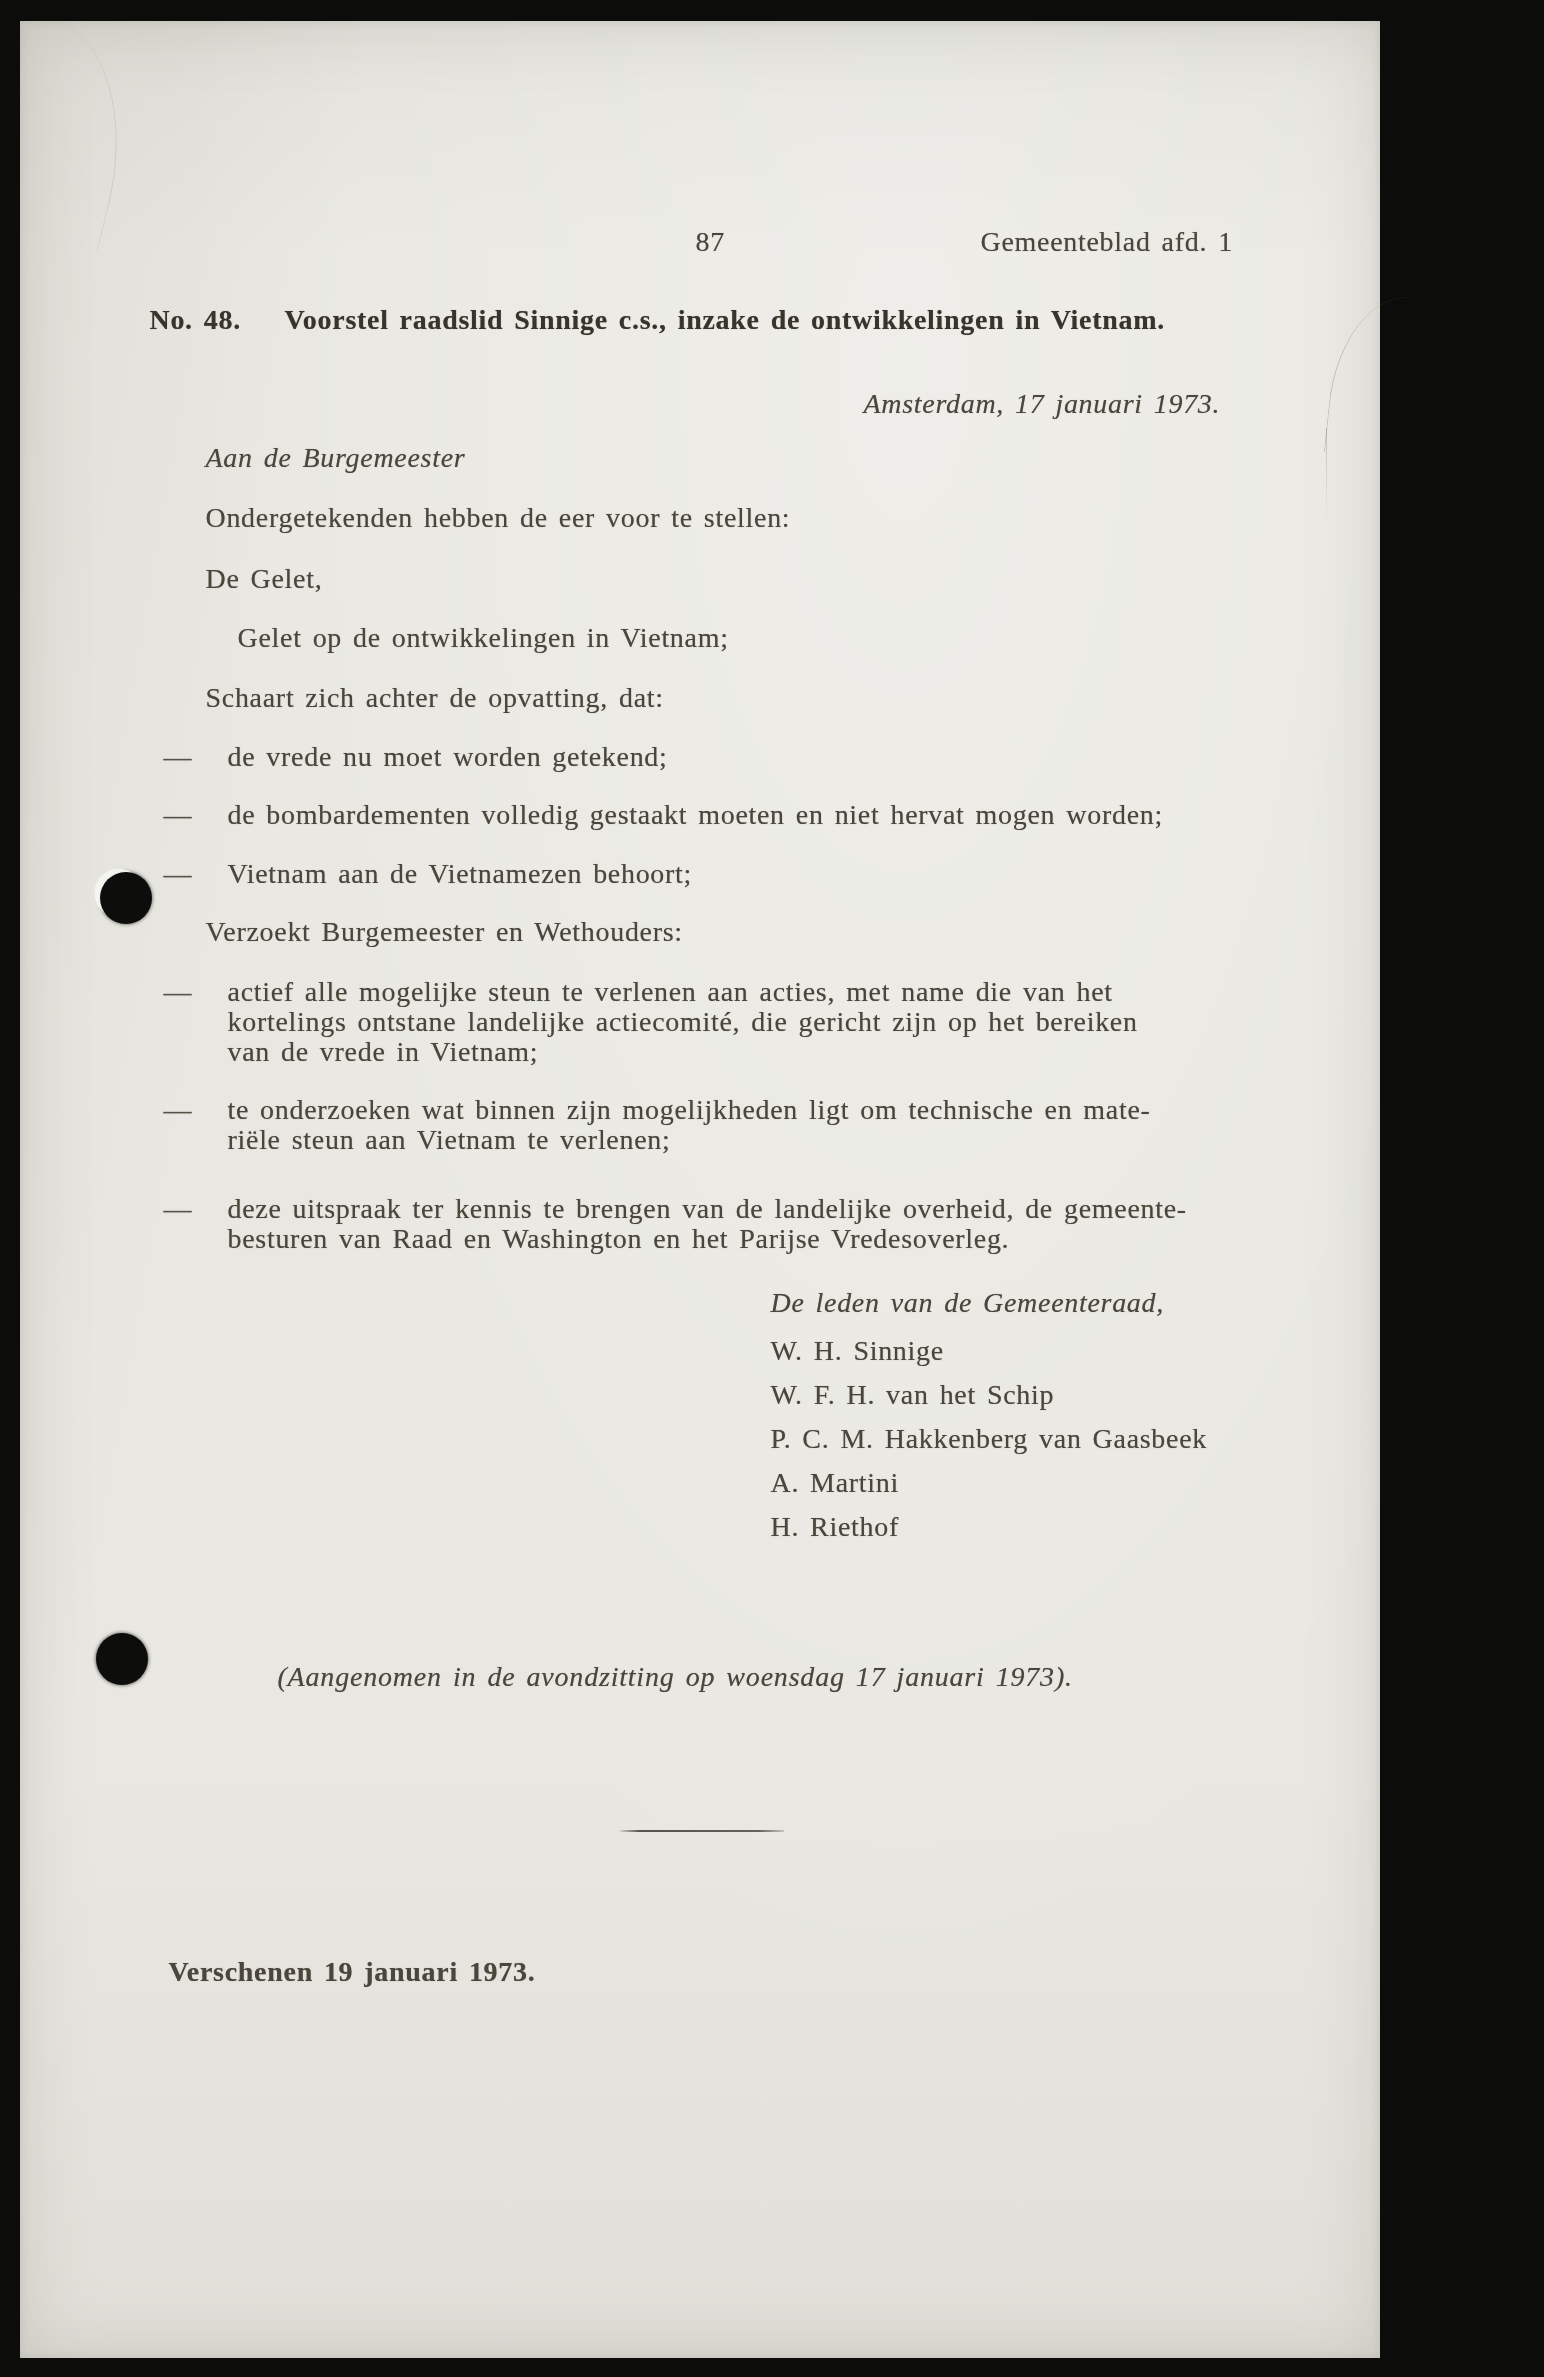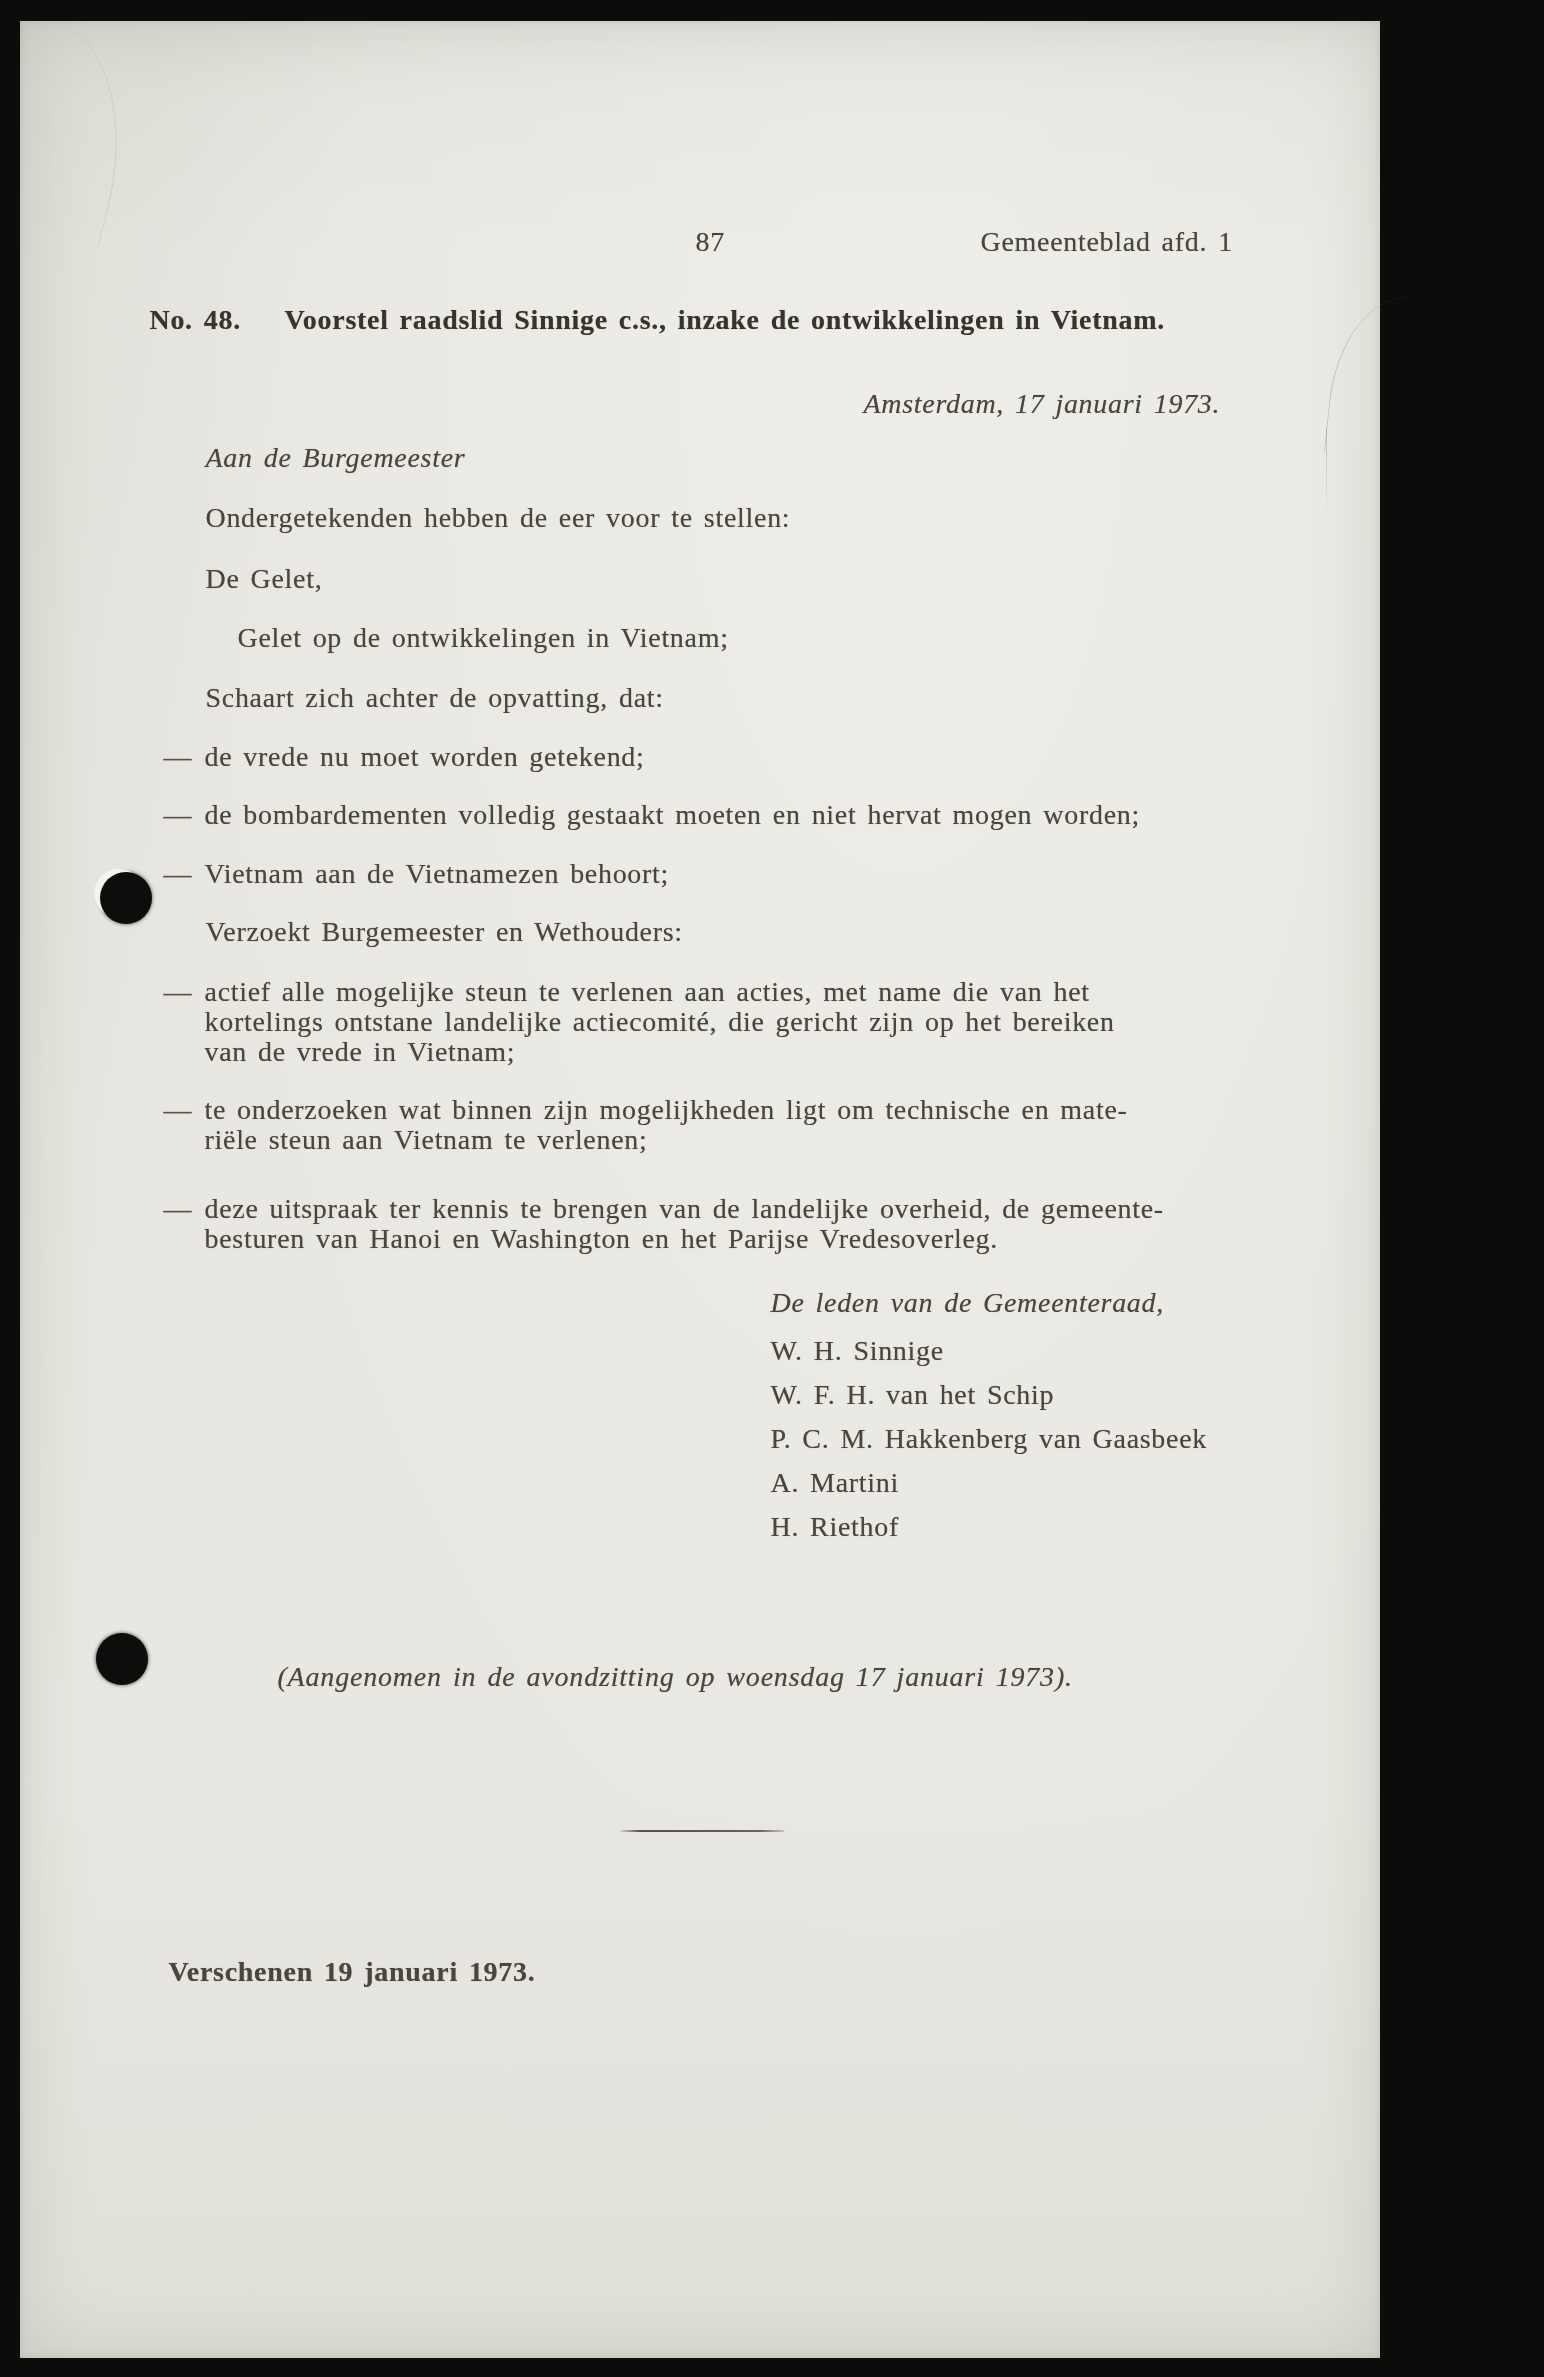--- a/index.html
+++ b/index.html
@@ -45,21 +45,21 @@
   }
   .italic { font-style: italic; }
   .bold   { font-weight: bold; color: #38342b; }
   .bullet-row { position: absolute; }
   .bullet-row .dash {
     position: absolute;
     left: 0;
     top: 0;
     color: #565146;
   }
-  .bullet-row .bullet-text { margin-left: 41px; }
+  .bullet-row .bullet-text { margin-left: 64px; }
   .bullet-text .bl { white-space: nowrap; }
   .sig-names .sig-name { line-height: 44px; }
   .punch-hole {
     position: absolute;
     width: 52px;
     height: 52px;
     border-radius: 50%;
     background: #0d0d0c;
     box-shadow: 0 0 3.3px 0.8px rgba(12,12,11,0.55);
   }
@@ -162,21 +162,21 @@
     <span class="dash">—</span>
     <div class="bullet-text">
       <div class="bl">te onderzoeken wat binnen zijn mogelijkheden ligt om technische en mate-</div>
       <div class="bl">riële steun aan Vietnam te verlenen;</div>
     </div>
   </div>
   <div class="bullet-row txt" style="left:144px; top:1173px;">
     <span class="dash">—</span>
     <div class="bullet-text">
       <div class="bl">deze uitspraak ter kennis te brengen van de landelijke overheid, de gemeente-</div>
-      <div class="bl">besturen van Hanoi en Washington en het Parijse Vredesoverleg.</div>
+      <div class="bl">besturen van Raad en Washington en het Parijse Vredesoverleg.</div>
     </div>
   </div>
 
   <div class="txt italic" style="left:751px; top:1267px;">De leden van de Gemeenteraad,</div>
   <div class="txt sig-names" style="left:751px; top:1308px;">
     <div class="sig-name">W. H. Sinnige</div>
     <div class="sig-name">W. F. H. van het Schip</div>
     <div class="sig-name">P. C. M. Hakkenberg van Gaasbeek</div>
     <div class="sig-name">A. Martini</div>
     <div class="sig-name">H. Riethof</div>

